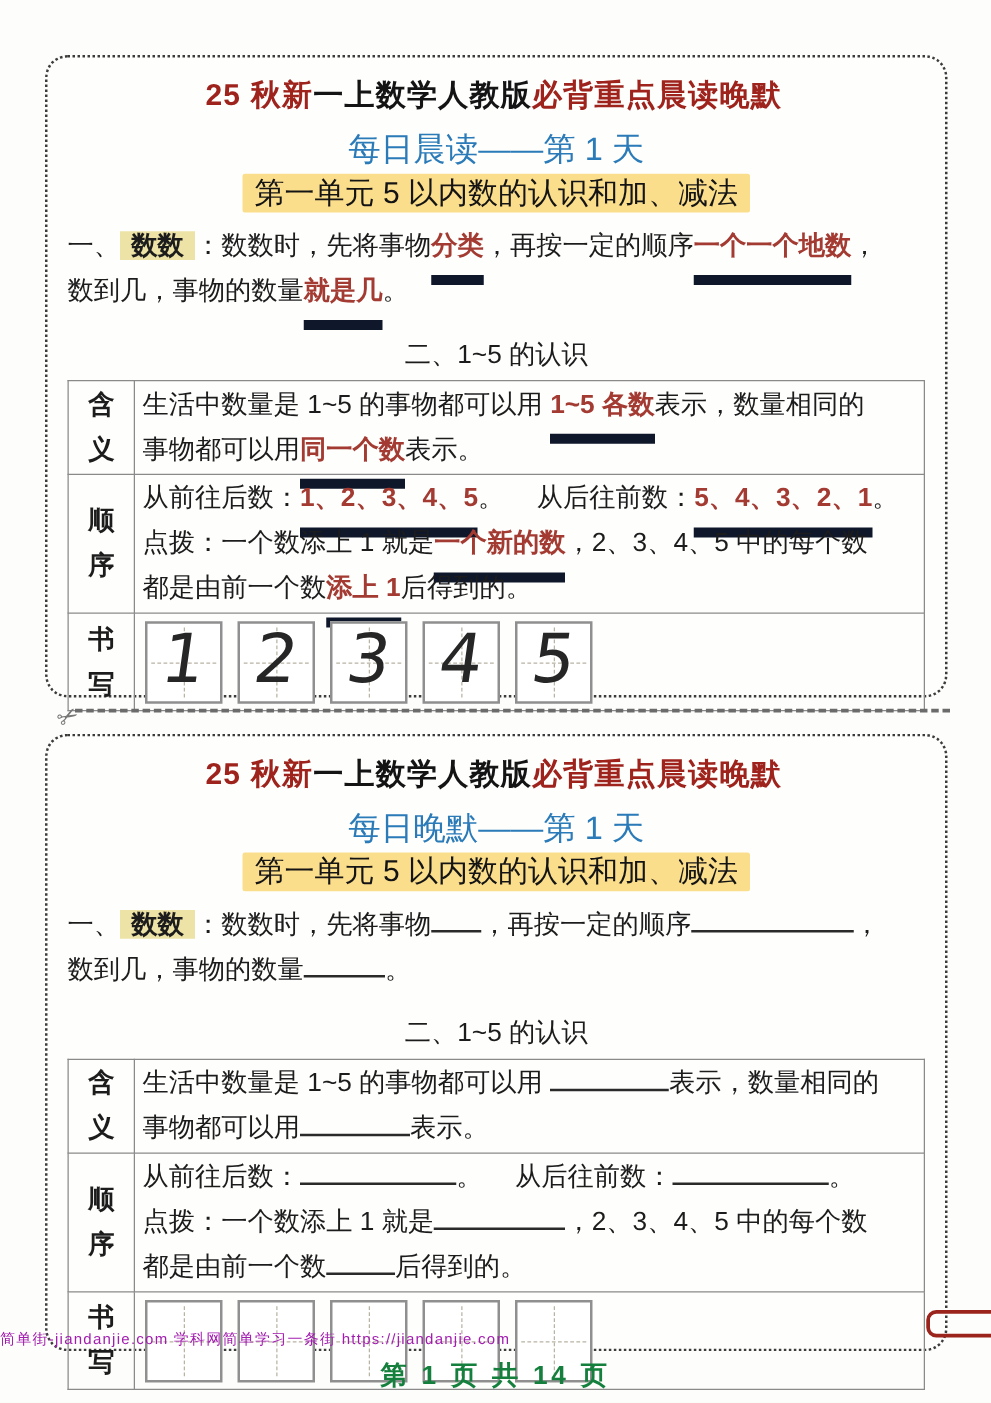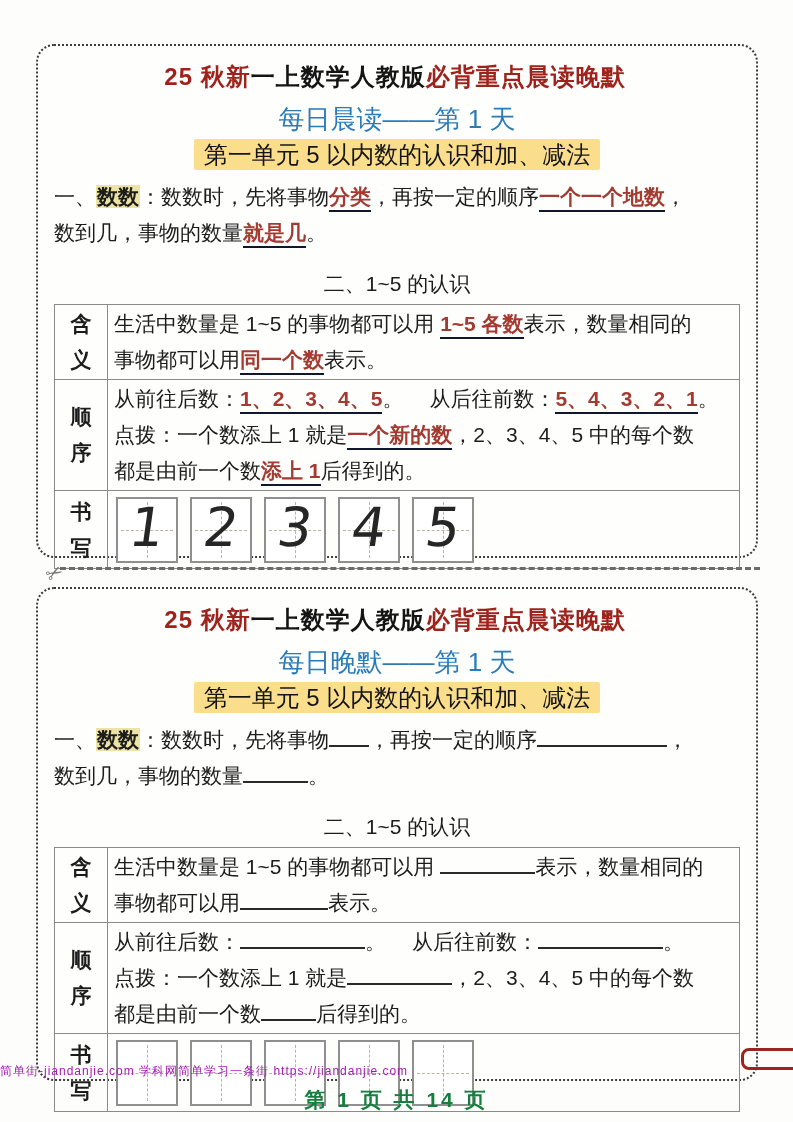--- a/index.html
+++ b/index.html
@@ -34,23 +34,23 @@
     line-height:32px;margin-top:3px;white-space:nowrap;
   }
   .unitline{text-align:center;margin-top:4px;line-height:32px;}
   .unitline .hl{
     background:#fbde8c;color:#141414;font-size:24px;font-weight:normal;
     padding:2px 10px;border-radius:2px;white-space:nowrap;
   }
 
   .para{font-size:21px;line-height:36px;margin-top:5px;}
   .para .line{white-space:nowrap;}
-  .kw-hl{background:#ede3a6;font-weight:bold;padding:0 1px;}
+  .kw-hl{background:#ede3a6;font-weight:bold;padding:0 9px;}
   .red-u{
-    color:#a33b32;border-bottom:2px solid #0f172a;padding-bottom:2px;font-weight:bold;
+    color:#a33b32;border-bottom:8px solid #0f172a;padding-bottom:12px;font-weight:bold;
   }
   .bl{
     display:inline-block;border-bottom:2px solid #2a2a2a;height:20px;
     vertical-align:baseline;
   }
   .bl-40{width:40px;}  .bl-55{width:55px;}  .bl-65{width:65px;}
   .bl-88{width:88px;}  .bl-95{width:95px;}  .bl-105{width:105px;}
   .bl-125{width:125px;} .bl-130{width:130px;}
 
   .sec2{font-size:21px;font-weight:normal;margin-top:18px;line-height:30px;text-align:center;}

